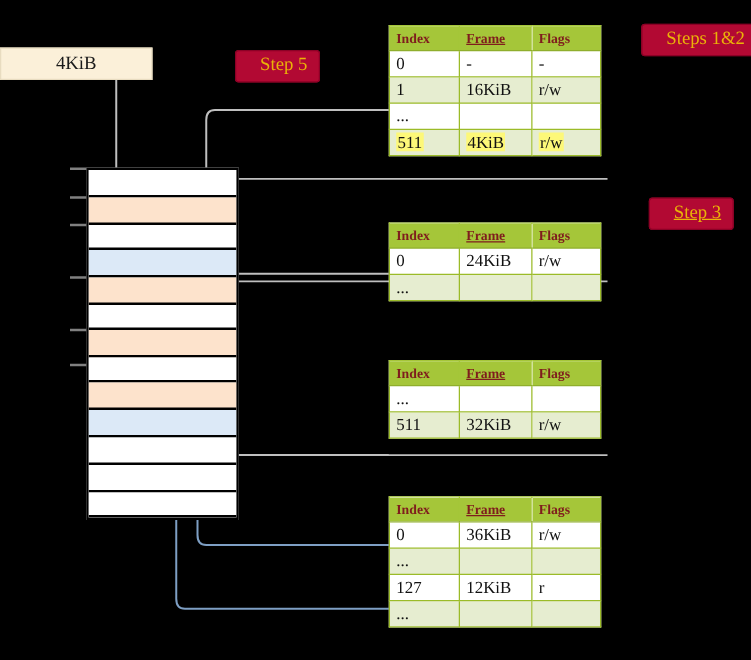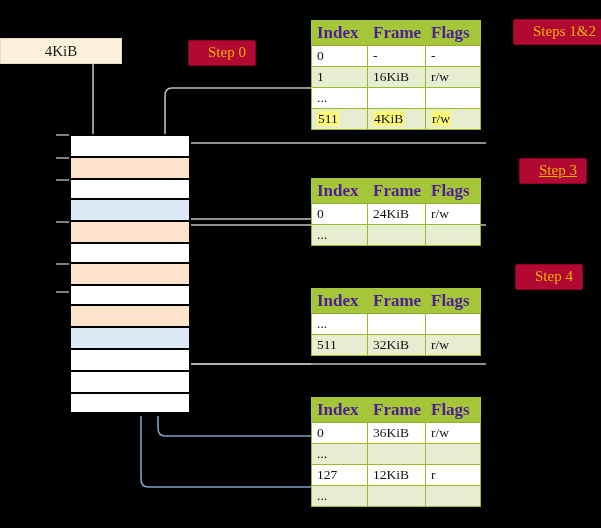--- a/index.html
+++ b/index.html
@@ -56,30 +56,30 @@
     border: 1px solid #9bbb28;
     padding: 2px 5px;
     text-align: left;
     height: 20px;
     box-sizing: border-box;
     overflow: hidden;
     white-space: nowrap;
   }
   .ptable thead th {
     background: #a5c639;
-    color: #4c1d95;
+    color: #7f1d1d;
     font-weight: bold;
-    font-size: 17px;
+    font-size: 11px;
     border-color: #a5c639;
     border-bottom: 1px solid #8fae2c;
   }
   .ptable tbody tr.alt td { background: #e6edd0; }
   .ptable tbody tr.plain td { background: #ffffff; }
   .col-index { width: 56px; }
-  .col-frame { width: 58px; }
+  .col-frame { width: 58px; text-decoration: underline; }
   .col-flags { width: 55px; margin-left: 44px; }
   .hl { background: #fdf878; padding: 0 1px; }
 
   
   .memcol {
     position: absolute;
     border: 2px solid #000000;
     box-sizing: border-box;
     background: #ffffff;
   }
@@ -141,24 +141,23 @@
     <path class="wire-blue" d="M 311 487 L 148 487 Q 141 487 141 479 L 141 225"></path>
     <polygon class="ar-blue" points="136,225 146,225 141,211"></polygon>
 
     <path class="hline-gray" d="M 190 143 L 486 143"></path>
     <path class="hline-gray" d="M 190 225 L 486 225"></path>
     <path class="hline-gray" d="M 190 364 L 486 364"></path>
   </svg>
 
   <div class="src-box" style="left:0px; top:38px; width:120px;">4KiB</div>
 
-  <div class="step-badge" style="left:188px; top:40px;">Step 0</div>
+  <div class="step-badge" style="left:188px; top:40px;">Step 5</div>
   <div class="step-badge" style="left:513px; top:19px;">Steps 1&amp;2</div>
   <div class="step-badge" style="left:519px; top:158px;text-decoration:underline;">Step 3</div>
-  <div class="step-badge" style="left:515px; top:264px;">Step 4</div>
 
   <div class="memcol" style="left:69px; top:134px; width:122px; height:282px;"></div>
 
   <div class="memrow c-white" style="left:71px; top:136px; width:118px; height:22px;"></div>
   <div class="memrow c-orange" style="left:71px; top:158px; width:118px; height:22px;"></div>
   <div class="memrow c-white" style="left:71px; top:180px; width:118px; height:20px;"></div>
   <div class="memrow c-blue" style="left:71px; top:200px; width:118px; height:22px;"></div>
   <div class="memrow c-orange" style="left:71px; top:222px; width:118px; height:22px;"></div>
   <div class="memrow c-white" style="left:71px; top:244px; width:118px; height:20px;"></div>
   <div class="memrow c-orange" style="left:71px; top:264px; width:118px; height:22px;"></div>

